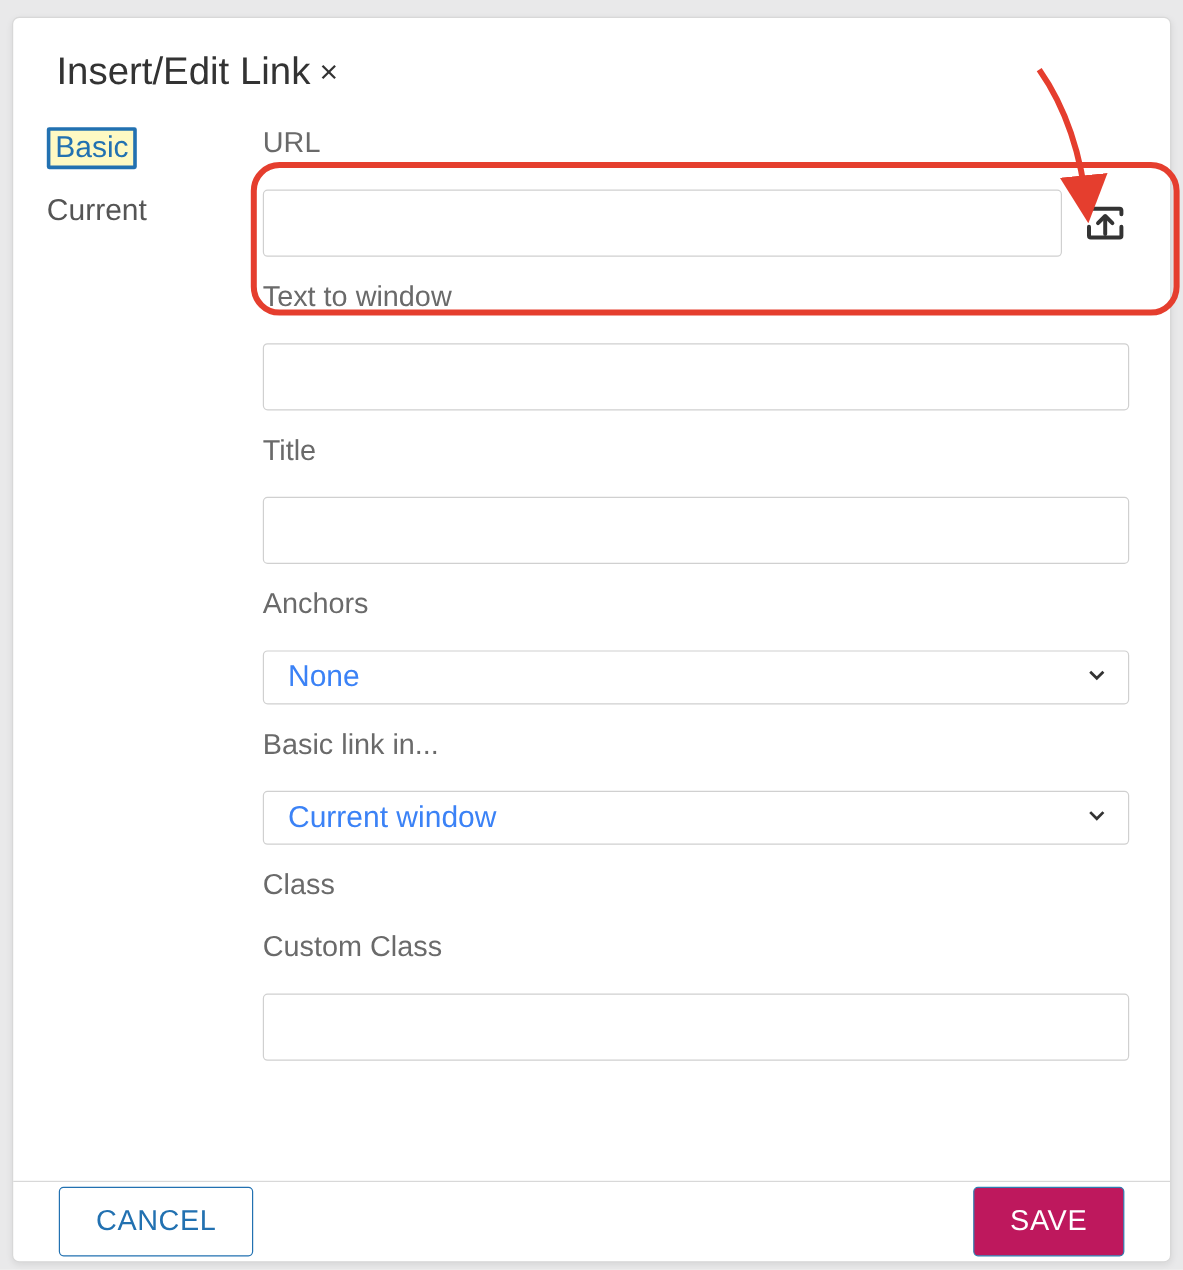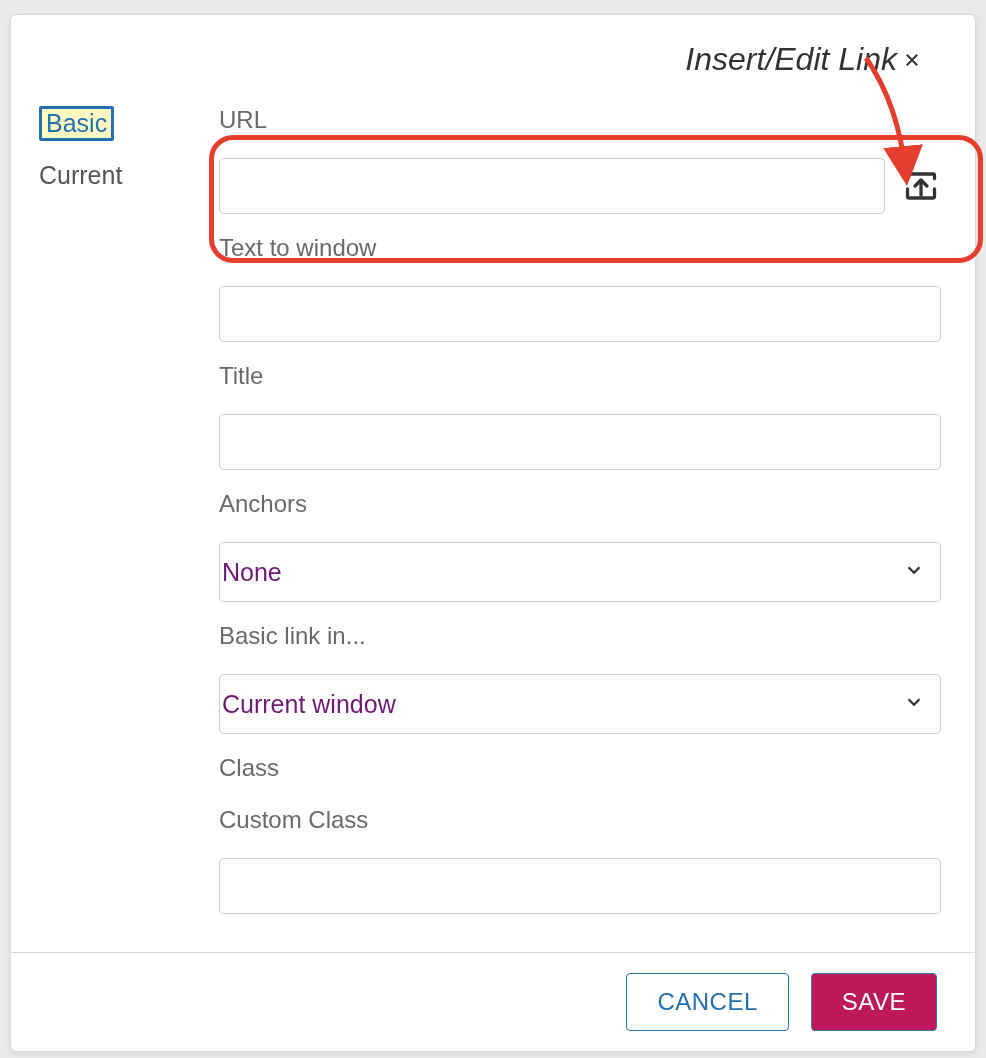--- a/index.html
+++ b/index.html
@@ -18,23 +18,22 @@
     background: #fff;
     border: 1px solid #d8d8d8;
     border-radius: 6px;
     box-shadow: 0 2px 6px rgba(0,0,0,0.08);
     display: flex;
     flex-direction: column;
   }
   .dialog-header {
     display: flex;
     align-items: center;
-    justify-content: flex-end;
-    padding: 26px 48px 10px 36px;
-    font-style: italic;
+    justify-content: flex-start;
+    padding: 26px 32px 10px 36px;
   }
   .dialog-title {
     font-size: 32px;
     font-weight: 500;
     color: #333;
   }
   .close-btn {
     width: 30px; height: 30px;
     display: flex; align-items: center; justify-content: center;
     cursor: pointer;
@@ -108,26 +107,26 @@
     flex-shrink: 0;
   }
   .upload-btn svg { width: 36px; height: 36px; }
 
   .select-wrap {
     position: relative;
     width: 100%;
   }
   .select-input {
     width: 100%;
-    height: 60px;
+    height: 45px;
     border: 1px solid #d0d0d0;
     border-radius: 4px;
-    padding: 0 44px 0 2px;
+    padding: 0 44px 0 20px;
     font-size: 25px;
-    color: #701a75;
+    color: #3b82f6;
     background: #fff;
     appearance: none;
     cursor: pointer;
     display: flex;
     align-items: center;
   }
   .select-chevron {
     position: absolute;
     right: 16px;
     top: 50%;
@@ -147,23 +146,23 @@
   }
   .arrow-svg {
     position: absolute;
     left: 840px; top: 35px;
     width: 100px; height: 140px;
     pointer-events: none;
   }
 
   .dialog-footer {
     border-top: 1px solid #d8d8d8;
-    padding: 20px 38px;
-    display: flex;
-    justify-content: flex-end;
+    padding: 4px 38px;
+    display: flex;
+    justify-content: space-between;
     gap: 22px;
   }
   .btn {
     height: 58px;
     padding: 0 30px;
     font-size: 24px;
     font-weight: 500;
     border-radius: 4px;
     cursor: pointer;
     letter-spacing: 0.5px;

